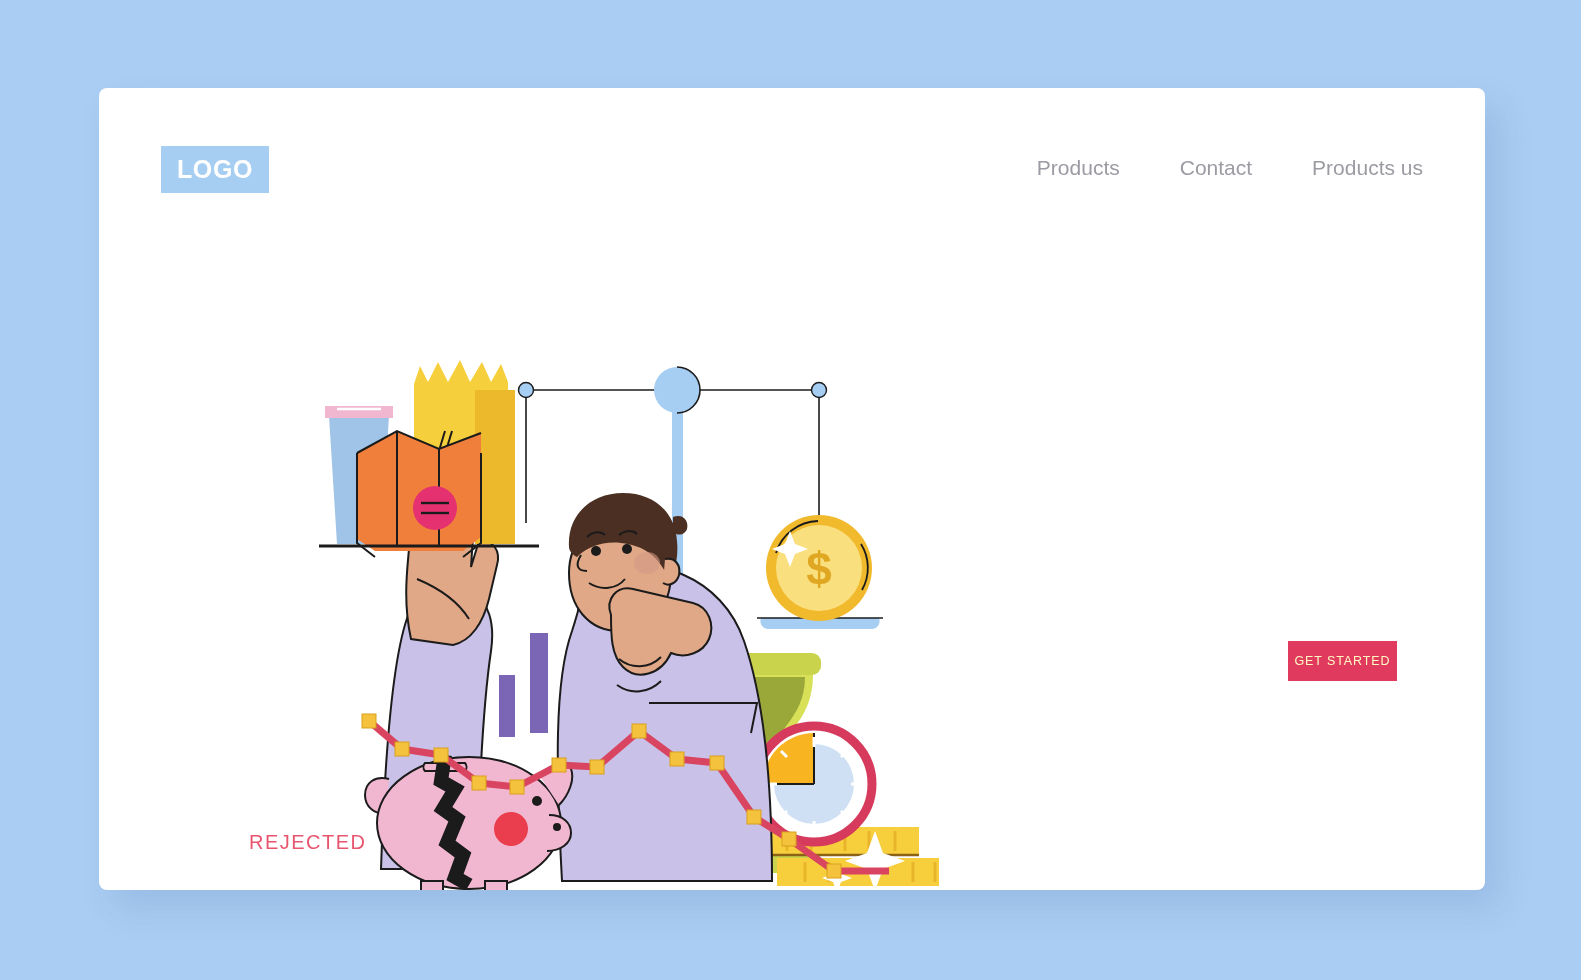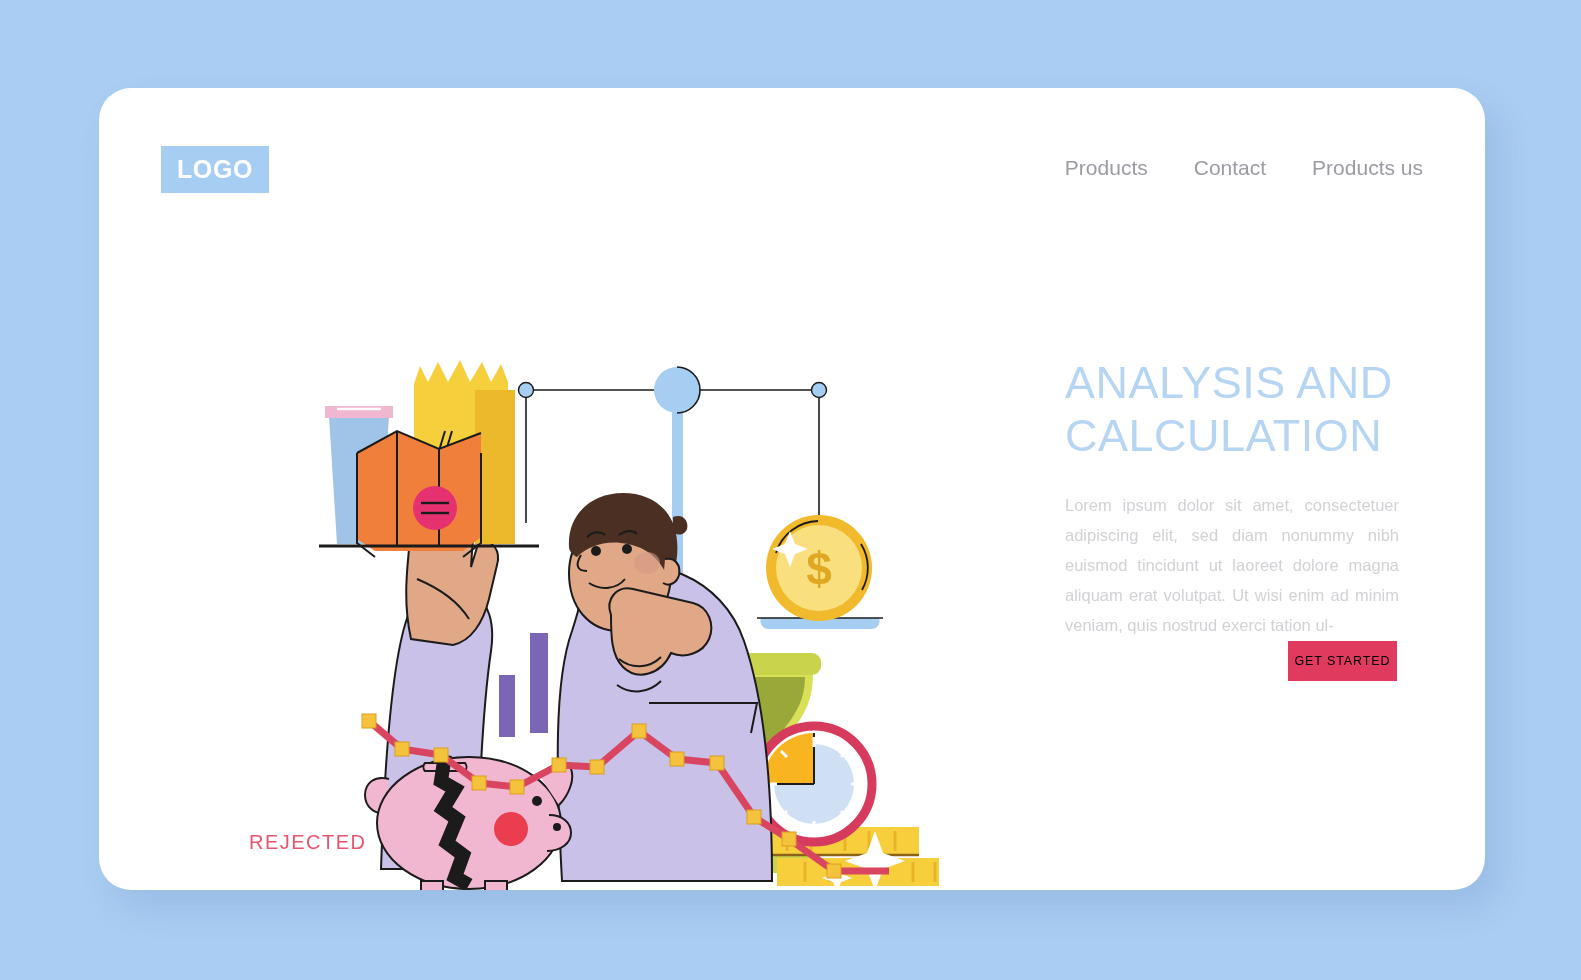--- a/index.html
+++ b/index.html
@@ -17,21 +17,21 @@
     width: 1581px;
     height: 980px;
   }
   .card {
     position: absolute;
     left: 99px;
     top: 88px;
     width: 1386px;
     height: 802px;
     background: #ffffff;
-    border-radius: 32px;
+    border-radius: 8px;
     box-shadow: 14px 18px 34px rgba(40,80,140,0.13);
     overflow: hidden;
   }
 
   
   .logo {
     position: absolute;
     left: 62px;
     top: 58px;
     width: 108px;
@@ -46,21 +46,21 @@
     font-size: 25px;
     font-weight: bold;
     letter-spacing: 0.6px;
   }
   .nav {
     position: absolute;
     right: 62px;
     top: 68px;
     display: flex;
     align-items: center;
-    gap: 46px;
+    gap: 60px;
   }
   .nav-item {
     color: #9b9ba3;
     font-size: 21px;
     cursor: pointer;
     white-space: nowrap;
   }
 
   
   .hero {
@@ -86,21 +86,21 @@
     width: 334px;
   }
   .cta {
     position: absolute;
     left: 1189px;
     top: 553px;
     width: 109px;
     height: 40px;
     background: #e03a5f;
     border: none;
-    color: #000000;
+    color: #fef9c3;
     font-size: 12.5px;
     letter-spacing: 0.9px;
     font-family: "Liberation Sans", sans-serif;
     cursor: pointer;
   }
 
   
   .illu {
     position: absolute;
     left: 150px;
@@ -119,25 +119,20 @@
     <div class="logo">
       <span class="logo-text">LOGO</span>
     </div>
 
     <nav class="nav">
       <span class="nav-item">Products</span>
       <span class="nav-item">Contact</span>
       <span class="nav-item">Products us</span>
     </nav>
 
-    <div class="hero">
-      <h1 class="hero-title">ANALYSIS AND
-CALCULATION</h1>
-      <p class="hero-body">Lorem ipsum dolor sit amet, consectetuer adipiscing elit, sed diam nonummy nibh euismod tincidunt ut laoreet dolore magna aliquam erat volutpat. Ut wisi enim ad minim veniam, quis nostrud exerci tation ul-</p>
-    </div>
     <button class="cta">GET STARTED</button>
 
     <div class="illu">
       <svg width="690" height="630" viewBox="0 0 690 630" xmlns="http://www.w3.org/2000/svg">
 
         <g>
           <rect x="423" y="120" width="11" height="430" fill="#a6cdf2"></rect>
           <line x1="277" y1="127" x2="570" y2="127" stroke="#1b1b1b" stroke-width="1.6"></line>
           <circle cx="428" cy="127" r="23" fill="#a6cdf2"></circle>
           <path d="M428 104 a23 23 0 0 1 0 46" fill="none" stroke="#1b1b1b" stroke-width="1.6"></path>

